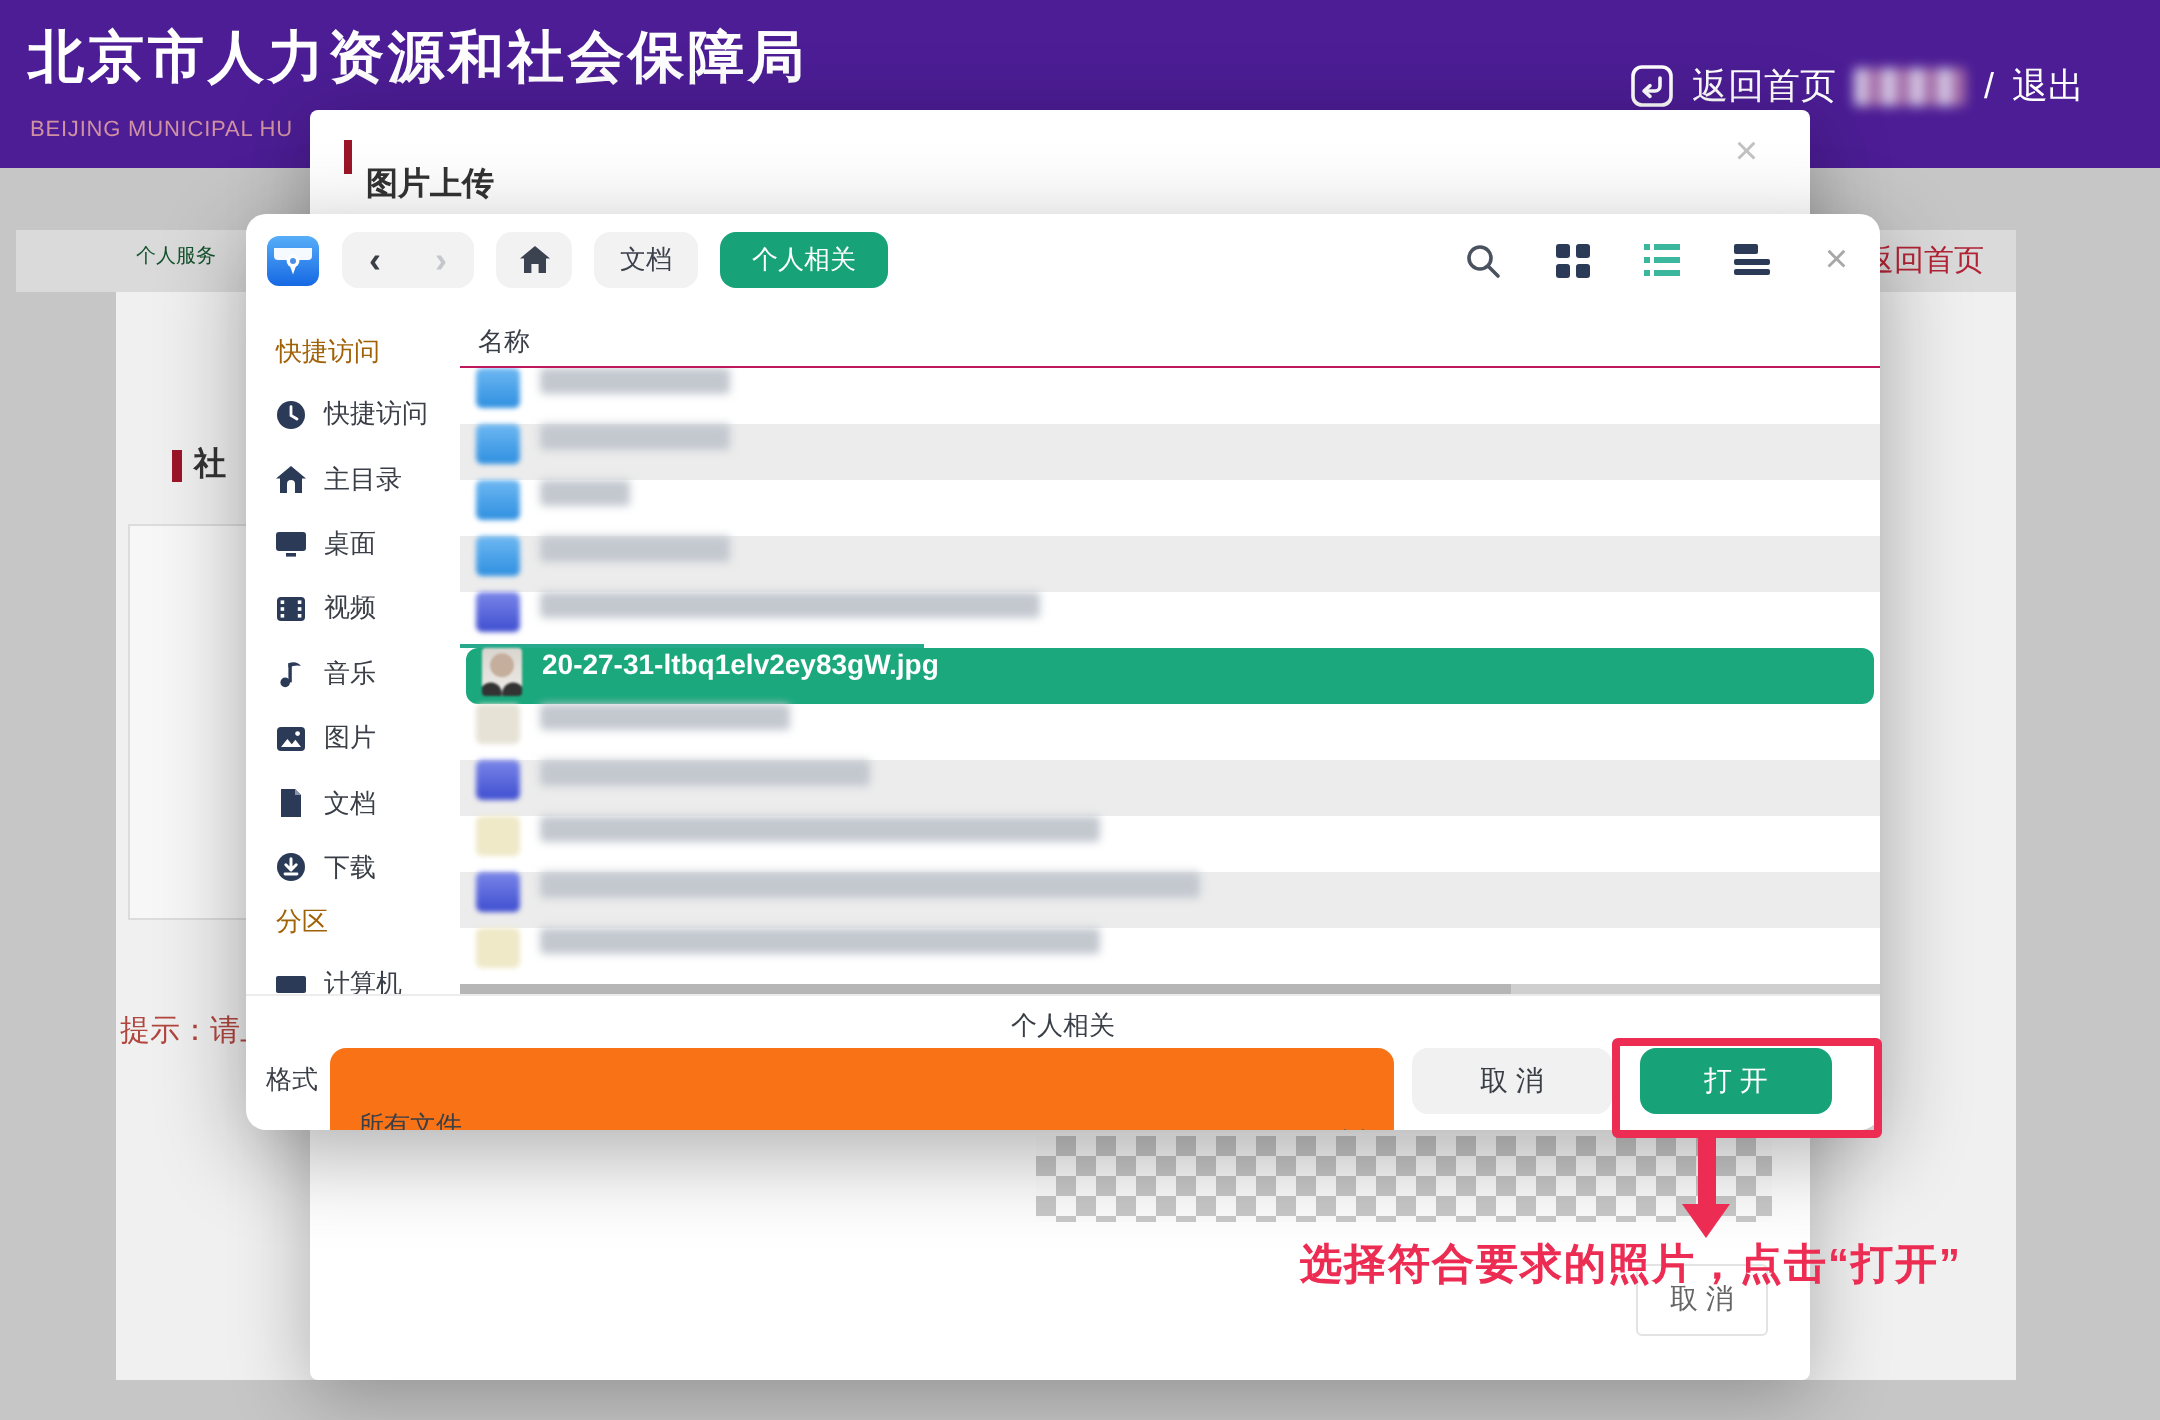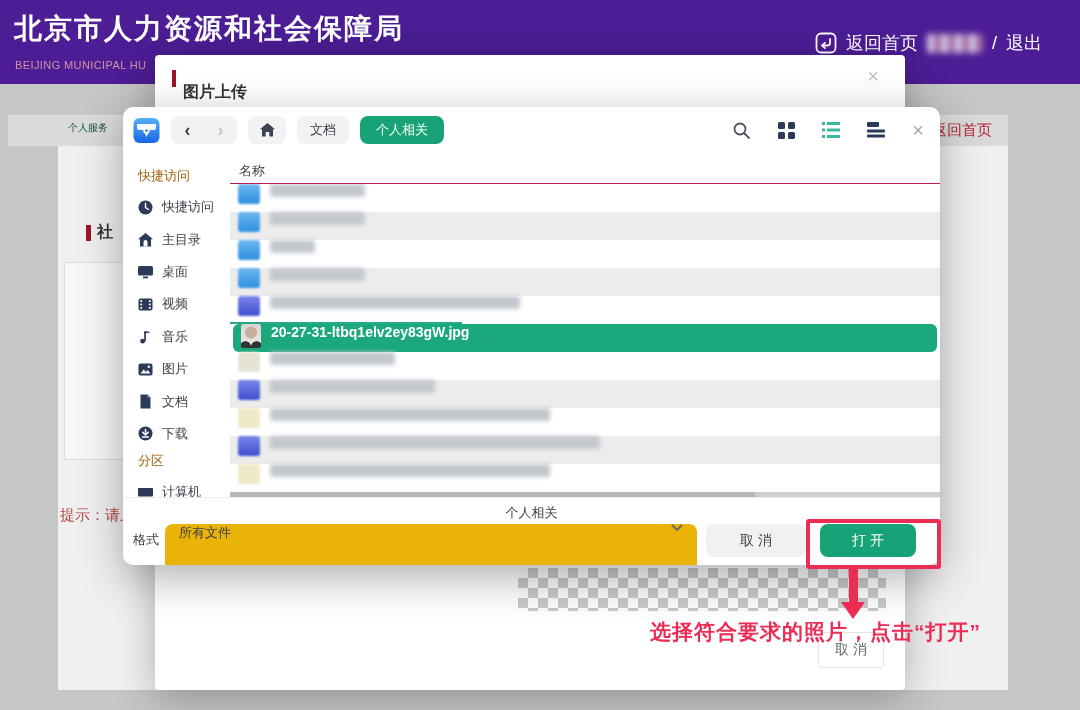--- a/index.html
+++ b/index.html
@@ -69,21 +69,21 @@
       radial-gradient(circle at 22% 95%,#333 0 19%,transparent 21%),
       radial-gradient(circle at 78% 95%,#333 0 19%,transparent 21%),
       radial-gradient(circle at 50% 36%,#c5ae9c 0 31%,transparent 34%),
       linear-gradient(#d9d4ce,#efede9)}
   .fname{font-size:14px;font-weight:bold;white-space:nowrap}
   .row-bar{height:13px;background:linear-gradient(90deg,#b6b6b6 0 74%,#cfcfcf 74%)}
 
   .f-footer{height:68px;border-top:1px solid #ececec;position:relative}
   .loc{position:absolute;top:6px;left:0;width:100%;text-align:center;font-size:13px;color:#3a3f47}
   .fmt-label{position:absolute;left:10px;top:33px;font-size:13px;color:#3a3f47}
-  .fmt-select{position:absolute;left:42px;top:26px;width:532px;height:48px;background:#eab308;border-radius:8px;display:flex;align-items:flex-start;padding:0 14px;font-size:13px;color:#3a3f47;cursor:pointer}
+  .fmt-select{position:absolute;left:42px;top:26px;width:532px;height:48px;background:#f97316;border-radius:8px;display:flex;align-items:flex-end;padding:0 14px;font-size:13px;color:#3a3f47;cursor:pointer}
   .fmt-select .chev{margin-left:auto;display:flex;align-items:center}
   .btn-cancel{position:absolute;left:583px;top:26px;width:100px;height:33px;background:#f1f1f1;border:none;border-radius:8px;font-size:14px;color:#3a3f47;font-family:inherit}
   .btn-open{position:absolute;left:697px;top:26px;width:96px;height:33px;background:#17a377;border:none;border-radius:8px;font-size:14px;color:#fff;font-family:inherit}
 
   
   .ann-rect{position:absolute;left:806px;top:519px;width:135px;height:50px;border:4px solid #ec2c53;border-radius:3px;z-index:50}
   .ann-line{position:absolute;left:849px;top:568px;width:9px;height:35px;background:#ec2c53;z-index:50}
   .ann-head{position:absolute;left:841px;top:602px;width:0;height:0;border-left:12px solid transparent;border-right:12px solid transparent;border-top:17px solid #ec2c53;z-index:50}
   .ann-text{position:absolute;left:650px;top:618px;width:390px;font-size:21px;font-weight:700;color:#ec2c53;letter-spacing:1px;z-index:60;white-space:nowrap}
 </style>

